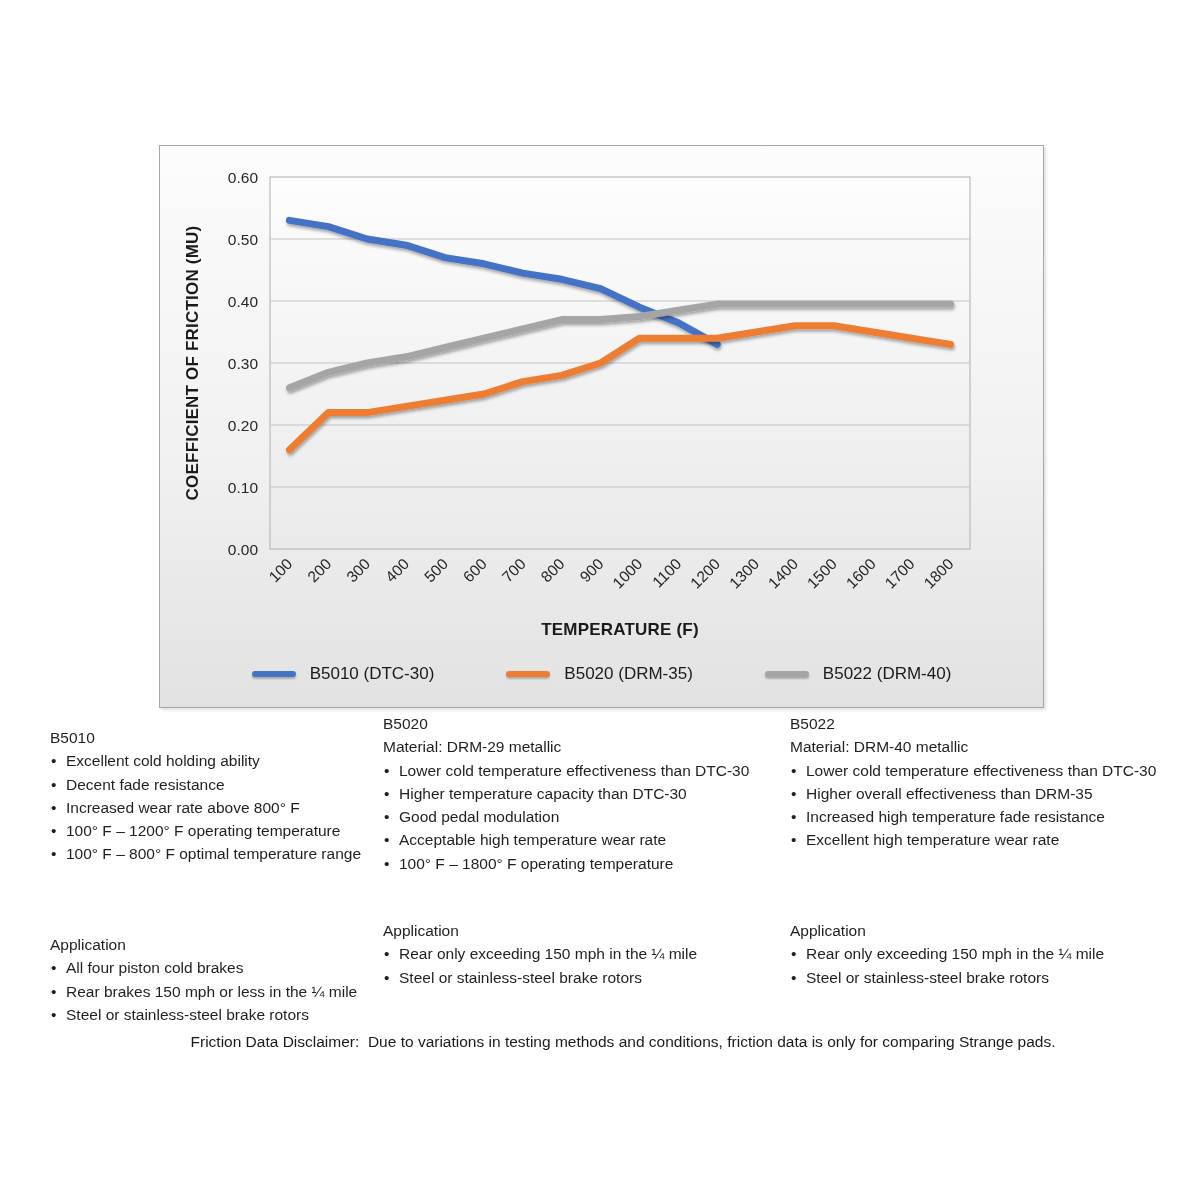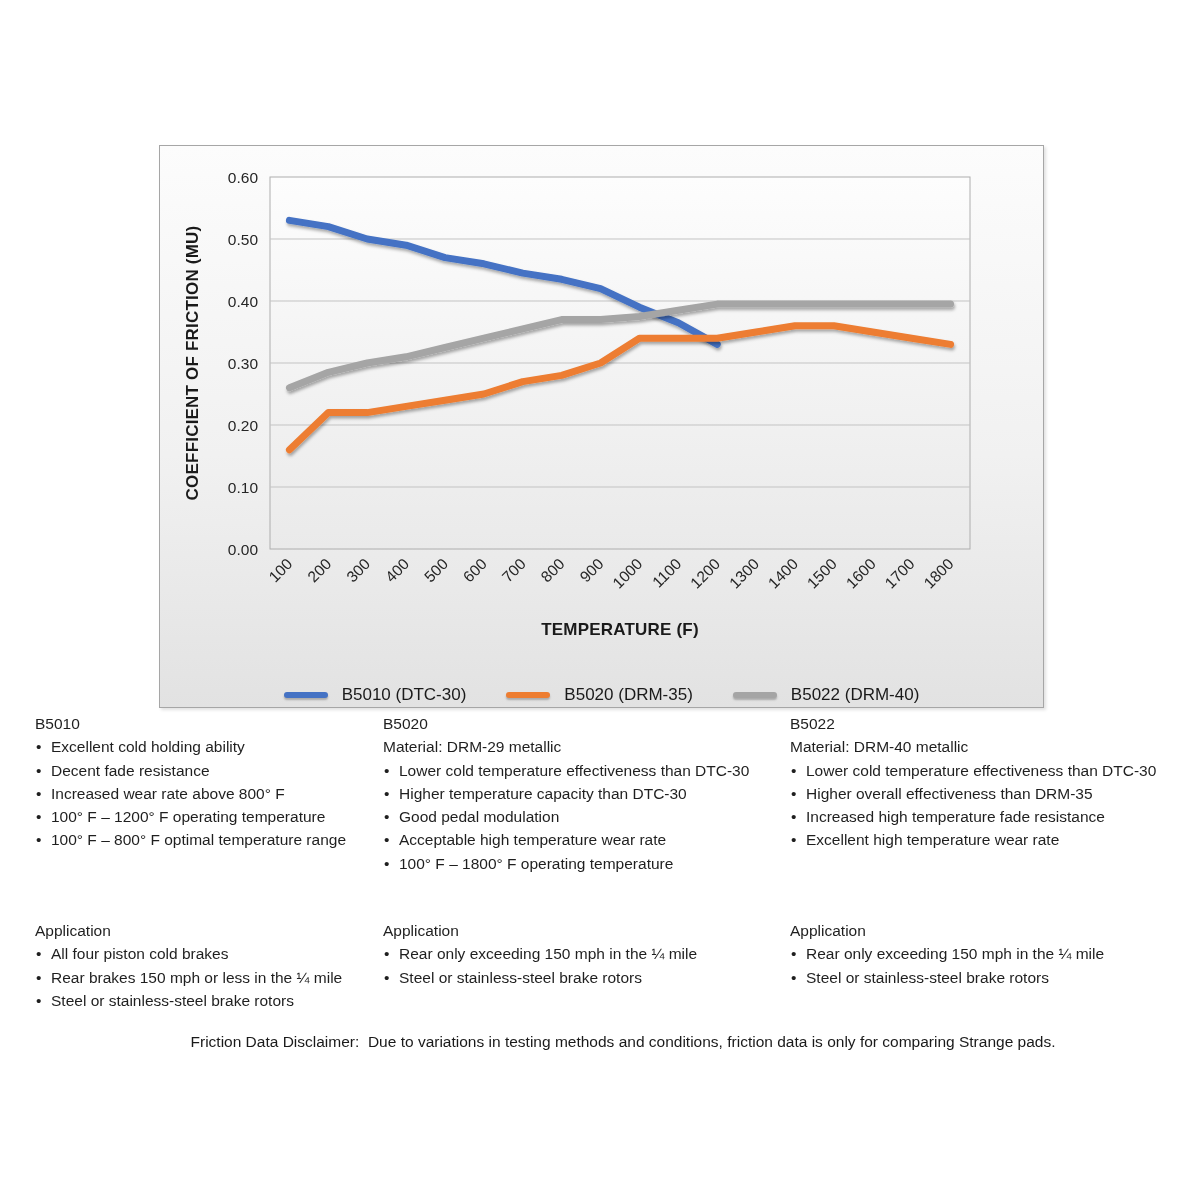--- a/index.html
+++ b/index.html
@@ -13,31 +13,31 @@
     border:1px solid #a6a6a6;
     background:linear-gradient(180deg,#fcfcfc 0%,#f1f1f1 55%,#e2e2e2 100%);
     box-shadow:2px 2px 3px rgba(0,0,0,0.12);
   }
   .chart-card svg { display:block; }
   .axis-tick  { font-size:15.5px; fill:#262626; }
   .axis-title { font-size:17px; font-weight:bold; fill:#1a1a1a; letter-spacing:0.2px; }
 
   .chart-legend {
     position:absolute; left:0; right:0; top:518px;
-    display:flex; justify-content:center; align-items:center; gap:40px;margin-top:21px;
+    display:flex; justify-content:center; align-items:center; gap:72px;
   }
   .legend-entry { display:flex; align-items:center; gap:14px; }
   .legend-swatch { width:44px; height:6px; border-radius:3px;
                    box-shadow:0 2px 2px rgba(0,0,0,0.25); }
   .legend-label { font-size:17px; color:#1a1a1a; }
 
   
   .info-columns { position:absolute; top:712px; left:0; width:1200px; height:310px; }
   .pad-column { position:absolute; top:0; height:310px; font-size:15.5px; line-height:23.3px; }
-  .pad-column.c0 { left:35px;  width:345px; }
+  .pad-column.c0 { left:50px;  width:345px;margin-top:14px; }
   .pad-column.c1 { left:383px; width:402px; }
   .pad-column.c2 { left:790px; width:400px; }
   .pad-heading { font-size:15.5px; }
   .pad-bullets { list-style:none; }
   .pad-bullets li { padding-left:16px; position:relative; }
   .pad-bullets li::before { content:"•"; position:absolute; left:1px; }
   .application-block { position:absolute; top:207px; left:0; right:0; }
 
   
   .disclaimer {

